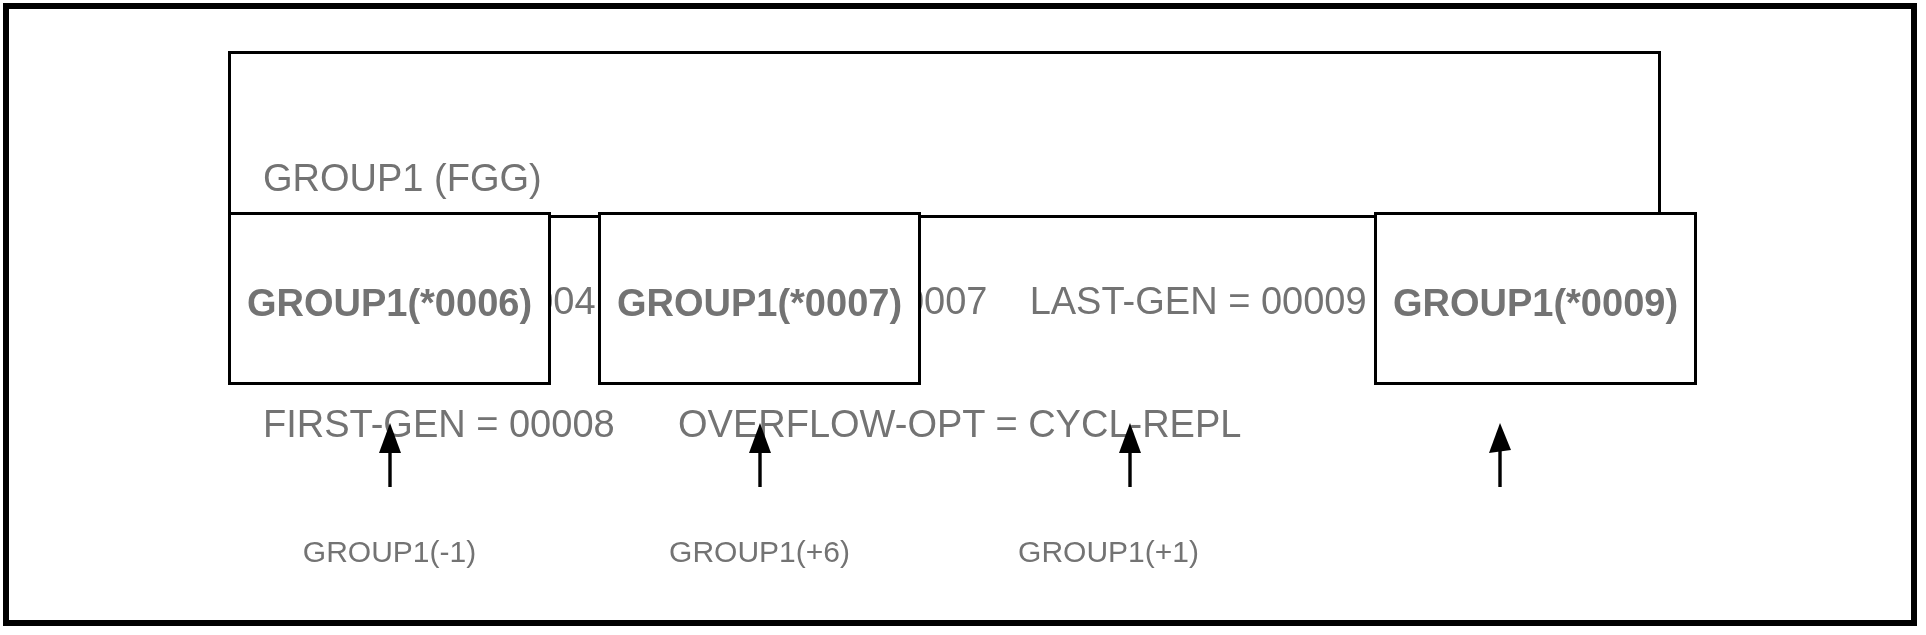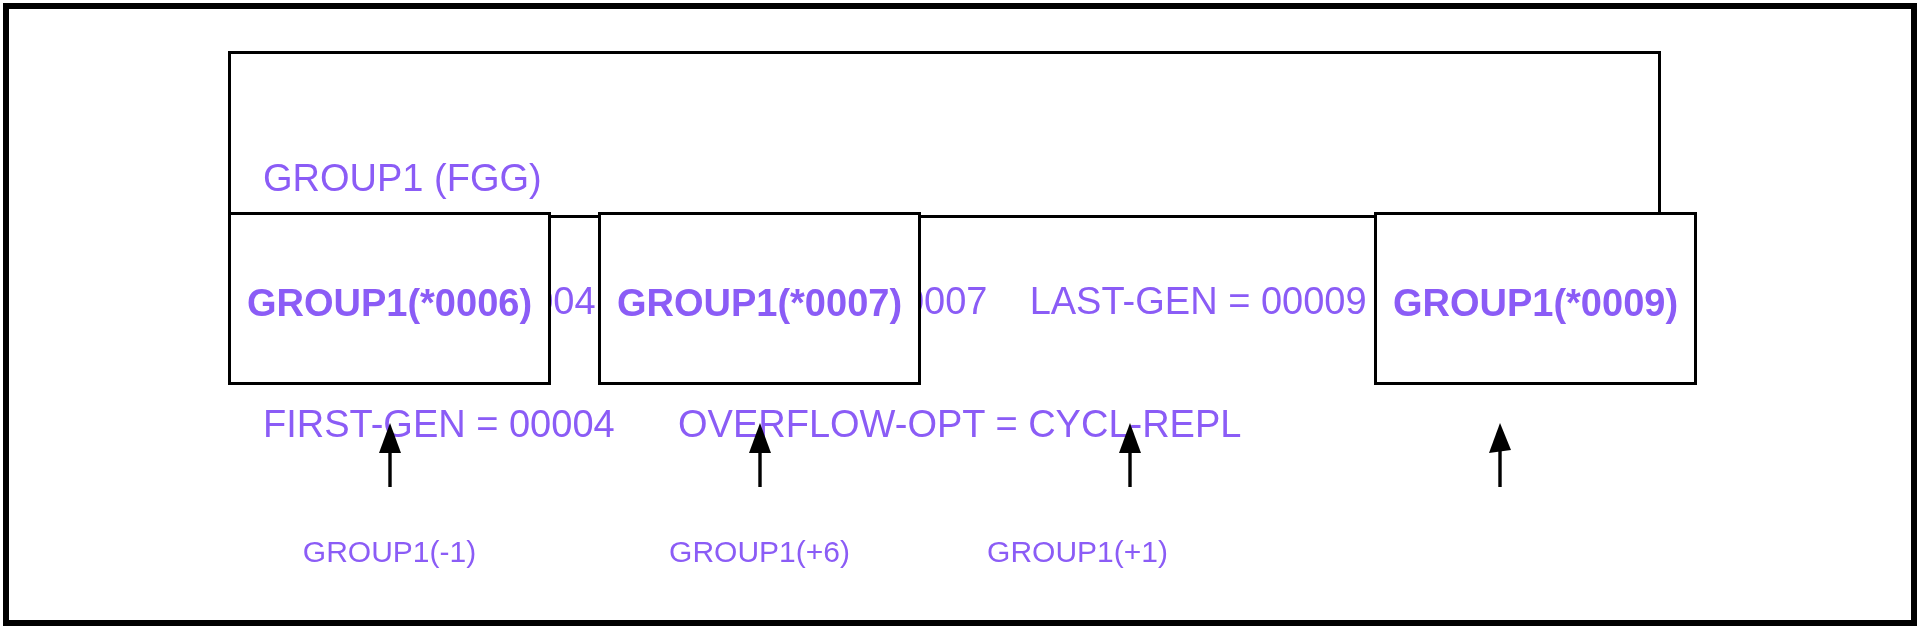--- a/index.html
+++ b/index.html
@@ -6,21 +6,21 @@
     margin: 0;
     padding: 0;
     background: #ffffff;
   }
   #canvas {
     position: relative;
     width: 1926px;
     height: 635px;
     background: #ffffff;
     font-family: "Liberation Sans", sans-serif;
-    color: #8b5cf6;
+    color: #737373;
     overflow: hidden;
   }
   .outer-frame {
     position: absolute;
     left: 3px;
     top: 3px;
     width: 1914px;
     height: 623px;
     border: 6px solid #000000;
     box-sizing: border-box;
@@ -82,35 +82,35 @@
     position: absolute;
     top: 531px;
     width: 323px;
     text-align: center;
     font-size: 30px;
     line-height: 42px;
     white-space: nowrap;
   }
   .rel-label-1 { left: 228px; }
   .rel-label-2 { left: 598px; }
-  .rel-label-3 { left: 916px; }
+  .rel-label-3 { left: 947px; }
   .rel-label-4 { left: 1338px; }
 </style>
 </head>
 <body>
 
 <div id="canvas">
 
   <div class="outer-frame"></div>
 
   <div class="fgg-header-box">
     <div class="fgg-header-text">
       <div>GROUP1 (FGG)</div>
       <div>MAXIMUM = 00004    BASE-NUM = 00007    LAST-GEN = 00009</div>
-      <div>FIRST-GEN = 00004      OVERFLOW-OPT = CYCL-REPL</div>
+      <div>FIRST-GEN = 00008      OVERFLOW-OPT = CYCL-REPL</div>
     </div>
   </div>
 
   <div class="gen-box gen-box-1">
     <span class="dsname">GROUP1(*0006)</span>
   </div>
   <div class="gen-box gen-box-2">
     <span class="dsname">GROUP1(*0007)</span>
   </div>
   <div class="gen-box gen-box-4">

